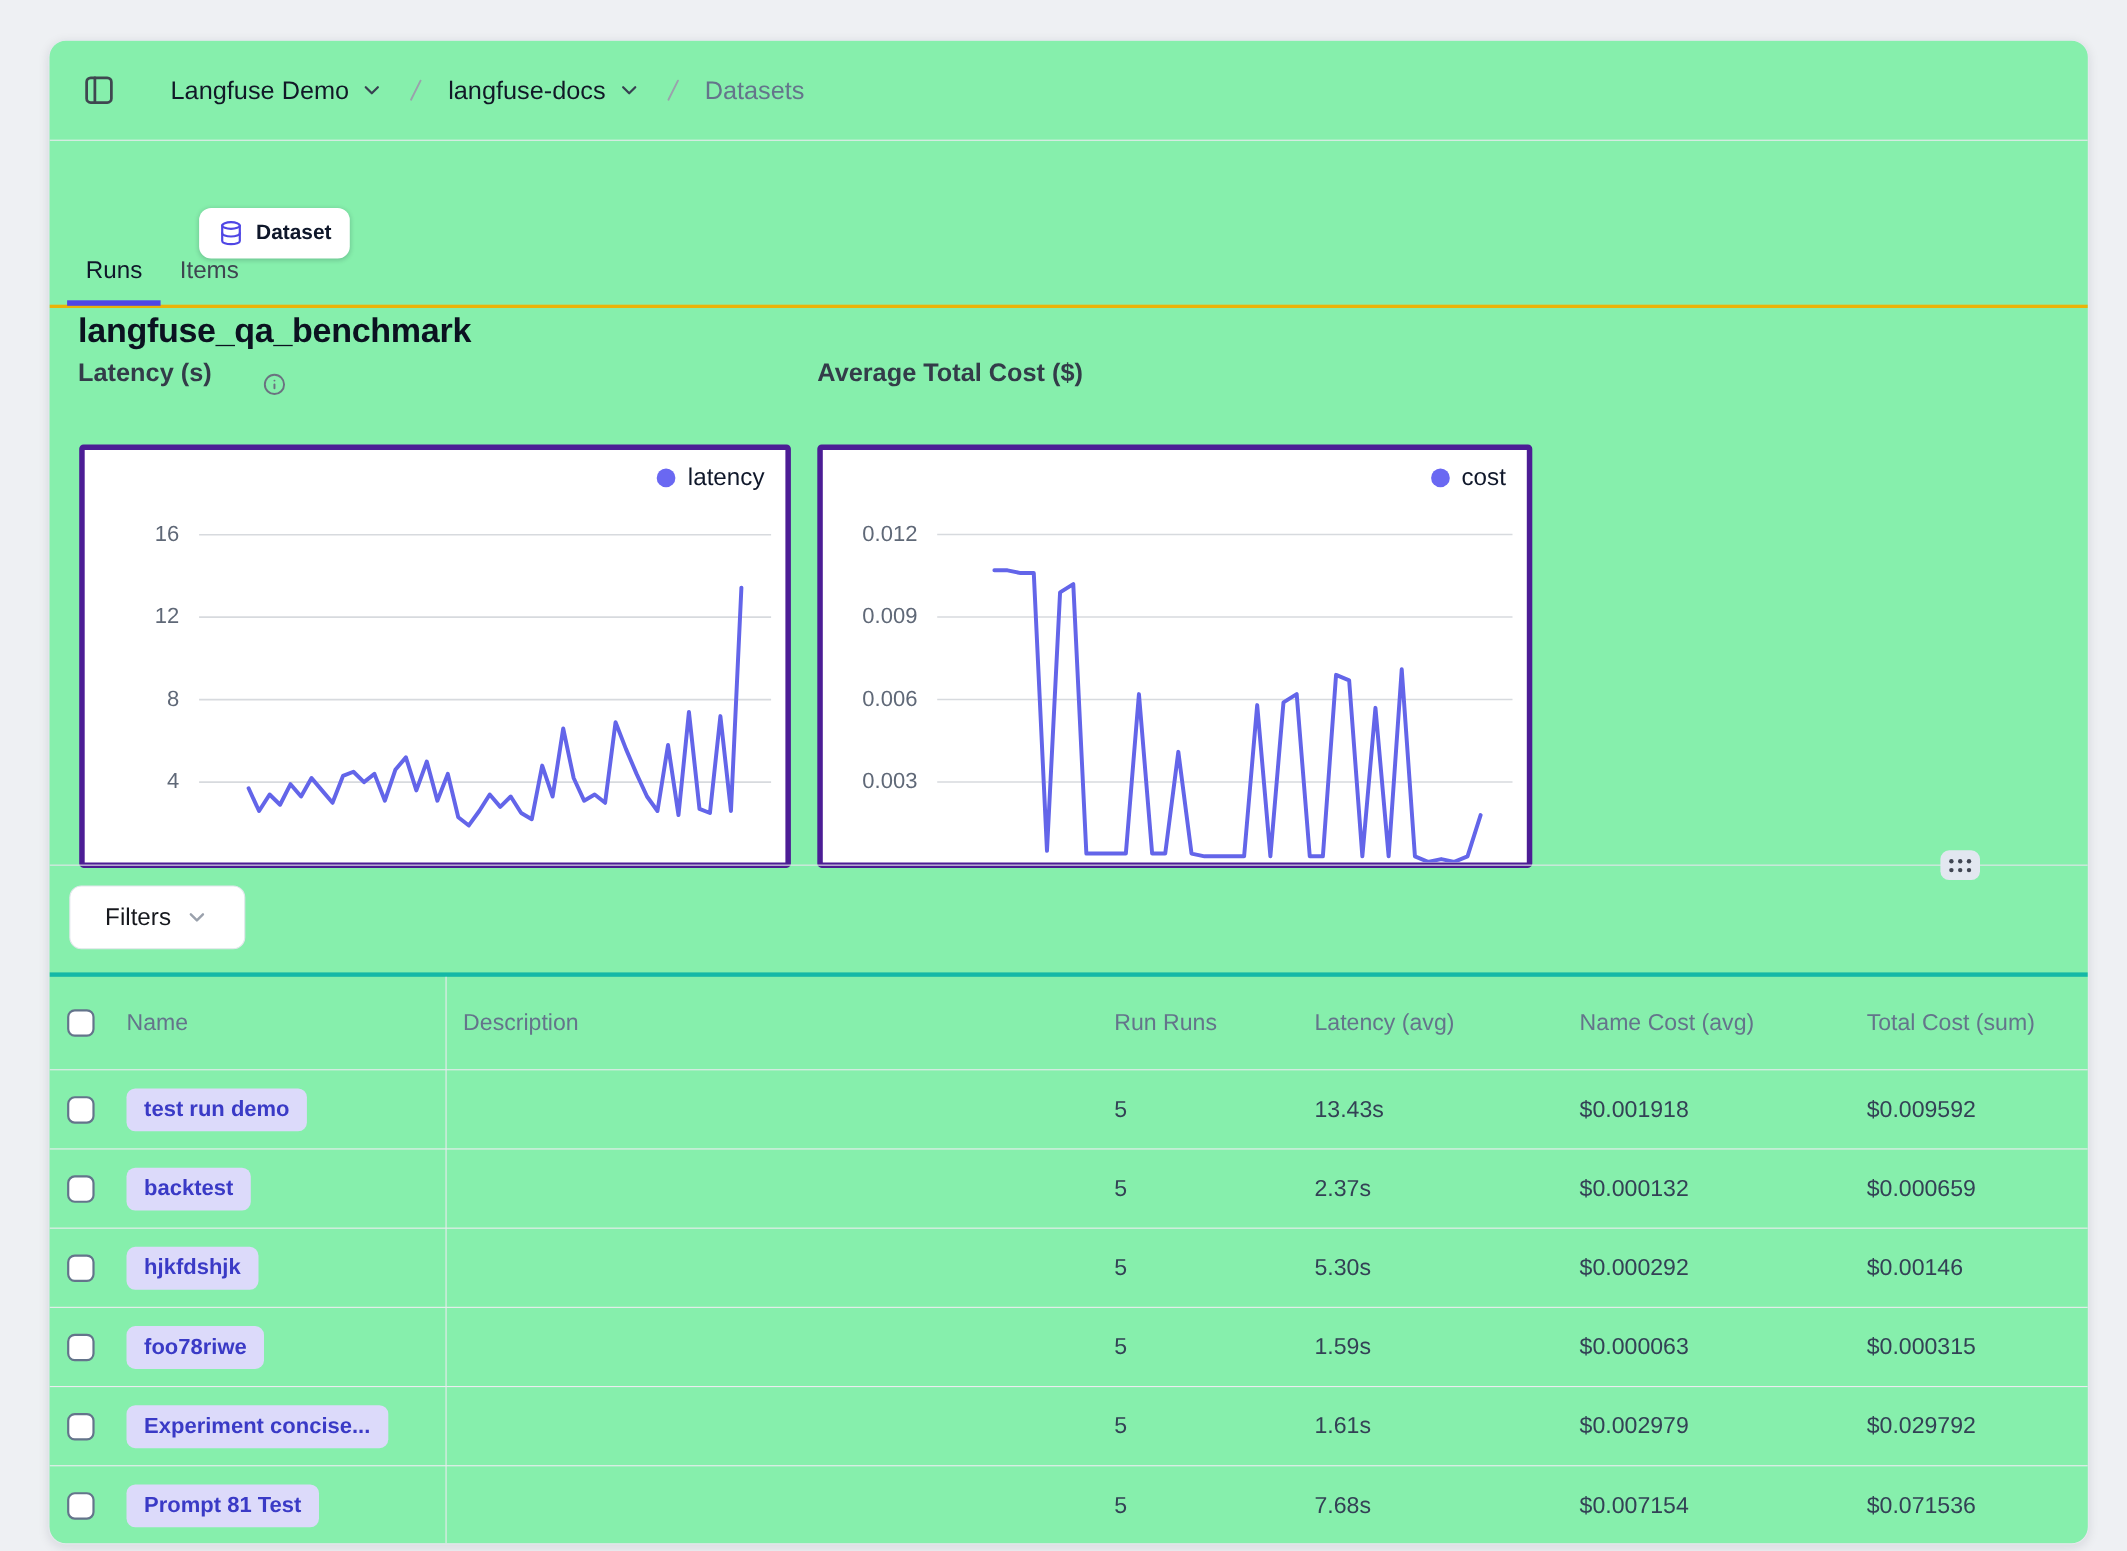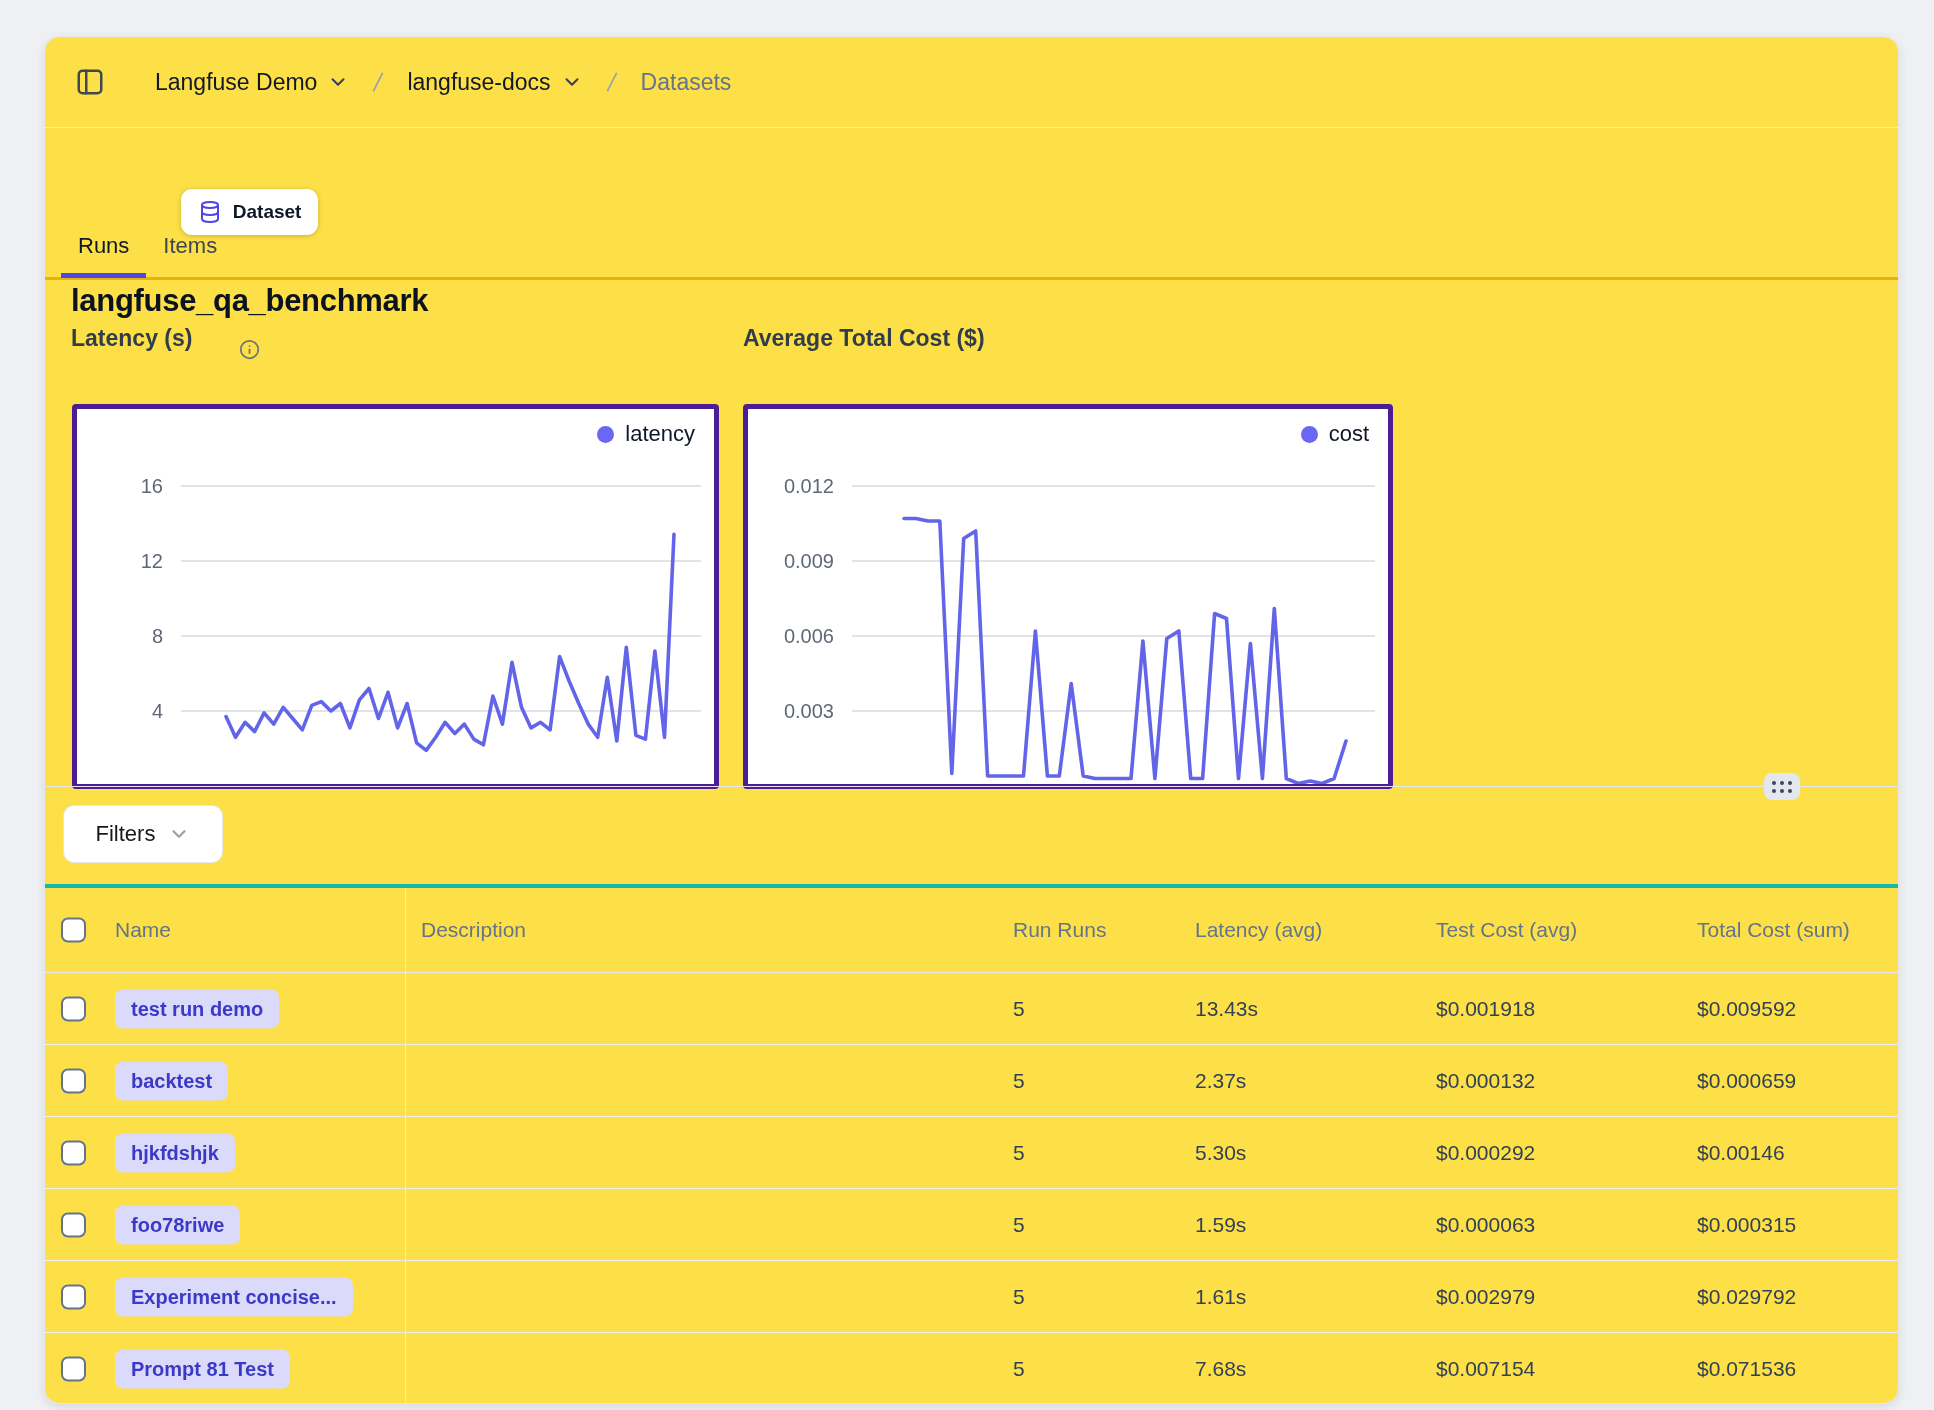--- a/index.html
+++ b/index.html
@@ -5,21 +5,21 @@
   html,body{margin:0;padding:0;}
   body{
     width:1934px;height:1410px;overflow:hidden;
     background:#eef0f3;
     font-family:"Liberation Sans","DejaVu Sans",sans-serif;
     color:#1f2937;
   }
   #stage{position:relative;width:1934px;height:1410px;}
   .card{
     position:absolute;left:44px;top:36px;width:1853px;height:1366px;
-    background:#fde047;border:1px solid #e6e8ee;border-radius:16px;
+    background:#86efac;border:1px solid #e6e8ee;border-radius:16px;
     box-shadow:0 3px 10px rgba(15,23,42,.10);
     overflow:hidden;
   }
   
   .card-header{
     position:absolute;left:0;right:0;top:0;height:91px;
     border-bottom:1px solid #e8eaee;
     display:flex;align-items:center;padding-left:30px;box-sizing:border-box;
   }
   .panel-icon{width:30px;height:30px;flex:0 0 auto;}
@@ -202,21 +202,21 @@
 
     <div class="runs-table">
       <div class="thead">
         <div class="cell c-check">
             <div class="checkbox"></div>
           </div>
         <div class="cell th c-name">Name</div>
         <div class="cell th c-desc">Description</div>
         <div class="cell th c-items">Run Runs</div>
         <div class="cell th c-lat">Latency (avg)</div>
-        <div class="cell th c-cavg">Test Cost (avg)</div>
+        <div class="cell th c-cavg">Name Cost (avg)</div>
         <div class="cell th c-csum">Total Cost (sum)</div>
       </div>
       <div id="table-body">
           <div class="trow">
             <div class="cell c-check">
               <div class="checkbox"></div>
             </div>
             <div class="cell c-name"><span class="pill">test run demo</span></div>
             <div class="cell c-desc"></div>
             <div class="cell c-items">5</div>

